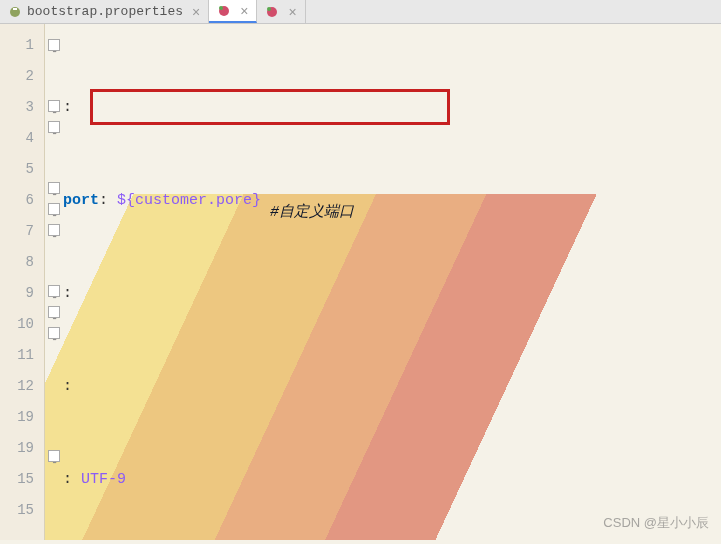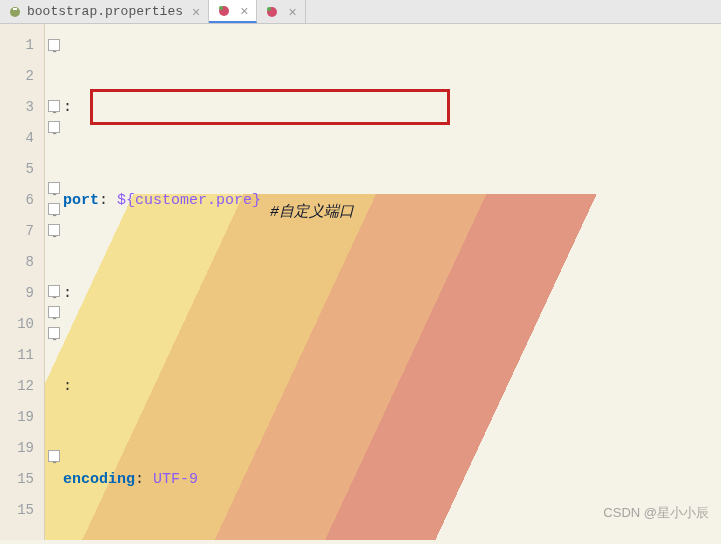--- a/index.html
+++ b/index.html
@@ -117,21 +117,21 @@
   border: 3px solid #c62020;
   position: absolute;
   left: 90px; top: 65px;
   width: 360px; height: 36px;
   z-index: 5;
   pointer-events: none;
 }
 .watermark {
   position: absolute;
   right: 12px;
-  bottom: 22px;
+  bottom: 12px;
   color: rgba(100,100,100,.55);
   font-size: 13px;
   font-family: Arial, sans-serif;
   z-index: 10;
 }
 </style>
 </head>
 <body>
 
 <div class="tab-bar">
@@ -205,21 +205,21 @@
     <span style="display:block;height:31px"></span>
     <span style="display:block;height:31px"></span>
     <span class="fold"></span>
   </div>
 
   <div class="code">
     <div class="ln"><span class="punct">:</span></div>
     <div class="ln">  <span class="key">port</span><span class="punct">: </span><span class="str">${customer.pore}</span><span> </span><span class="comment">#自定义端口</span></div>
     <div class="ln">  <span class="punct">:</span></div>
     <div class="ln">    <span class="punct">:</span></div>
-    <div class="ln">      <span class="key">encoding</span><span class="punct">: </span><span class="str">UTF-9</span></div>
+    <div class="ln">      <span class="punct">: </span><span class="str">UTF-9</span></div>
     
     
     
     
     
     
     
     
     
     

